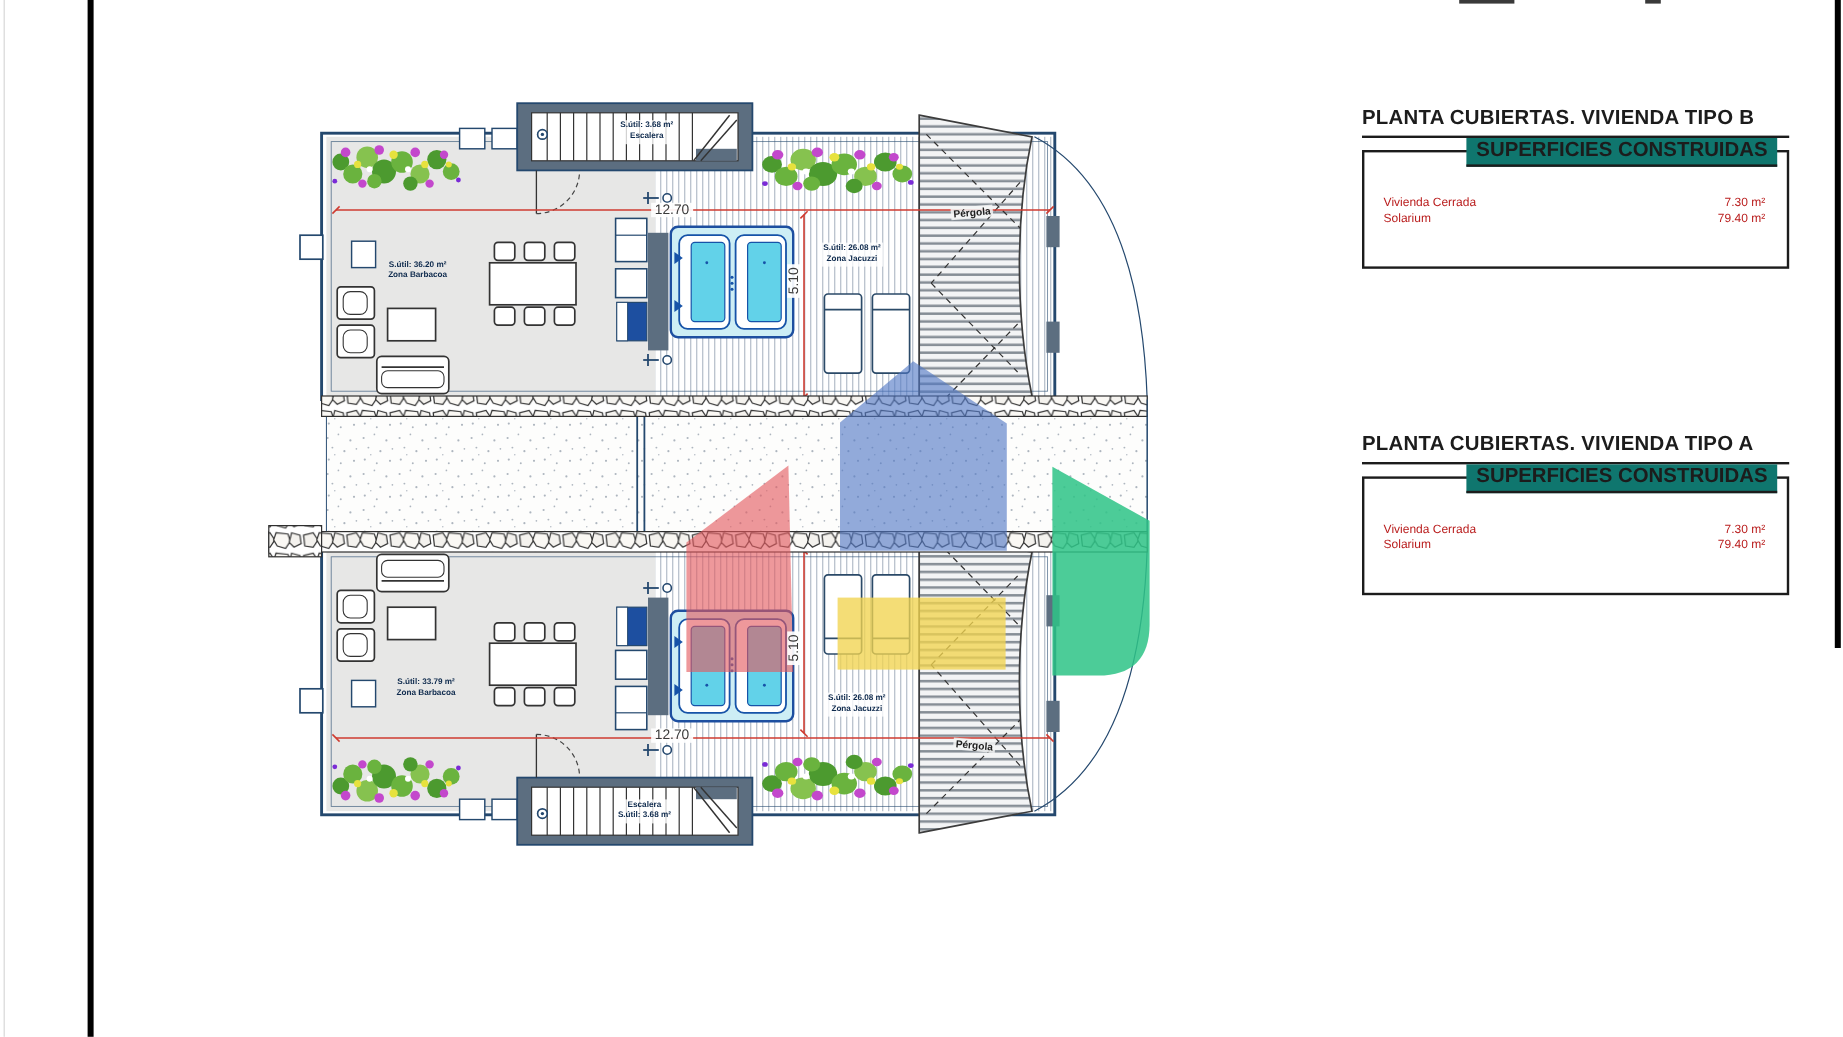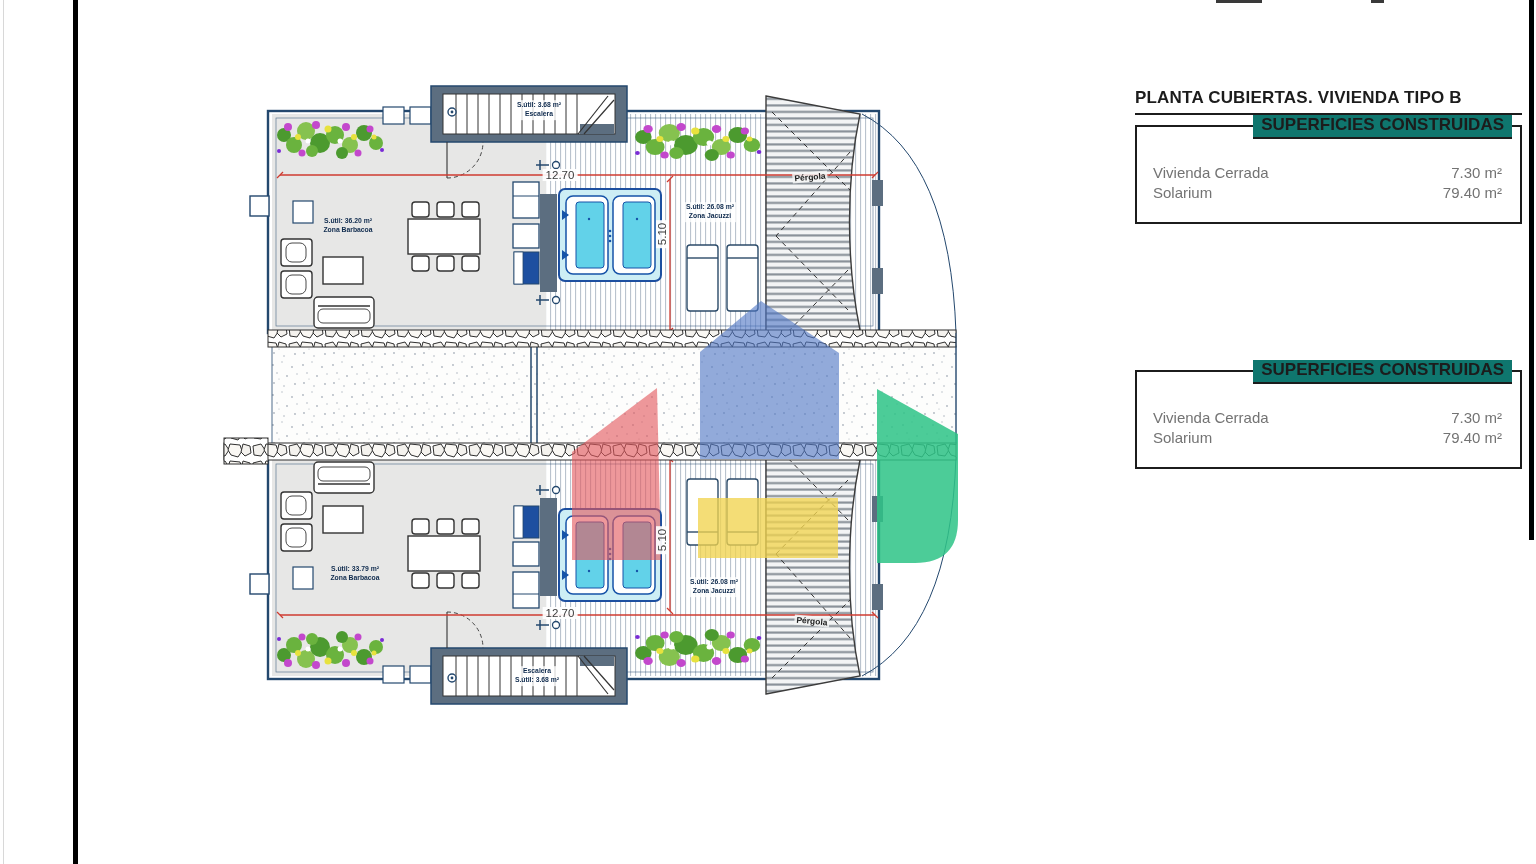--- a/index.html
+++ b/index.html
@@ -21,30 +21,30 @@
   .dim{position:absolute;transform:translate(-50%,-50%);font-size:11.5px;
        font-weight:400;color:#3b3b3b;background:rgba(255,255,255,.92);
        padding:0 3px;z-index:5;white-space:nowrap;}
   .dim.rot{transform:translate(-50%,-50%) rotate(-90deg);}
   .perg{position:absolute;transform:translate(-50%,-50%) rotate(-5deg);
         font-size:8.5px;font-weight:700;color:#1d1d1d;
         background:rgba(243,244,245,.85);padding:0 2px;z-index:5;}
   .perg.b{transform:translate(-50%,-50%) rotate(5deg);}
 
   
-  .panel{position:absolute;left:1135px;width:387px;z-index:6;}
+  .panel{position:absolute;left:1135px;width:356px;z-index:6;}
   .panel-title{font-size:17px;font-weight:700;color:#1c1c1c;letter-spacing:.2px;
                padding-bottom:5px;border-bottom:2.5px solid #1c1c1c;white-space:nowrap;}
   .panel-box{margin-top:10px;border:2px solid #1c1c1c;height:95px;position:relative;}
   .panel-sub{position:absolute;top:-12px;right:8px;background:#0f766e;
              padding:0 8px 2px 8px;font-size:17px;font-weight:700;color:#1c1c1c;
              border-bottom:2.5px solid #1c1c1c;white-space:nowrap;}
   .panel-rows{margin-top:36px;padding:0 18px 0 16px;}
-  .prow{display:flex;justify-content:space-between;font-size:15px;
-        color:#737373;line-height:1.32;}
+  .prow{display:flex;justify-content:space-between;font-size:10px;
+        color:#b91c1c;line-height:1.32;}
 </style>
 </head>
 <body>
 
 <div class="stage">
 
   <svg class="planSvg" width="1536" height="864" viewBox="0 0 1536 864">
     <defs>
 
       <pattern id="vh" width="5" height="10" patternUnits="userSpaceOnUse">
@@ -292,20 +292,21 @@
         </div>
         <div class="prow">
           <span>Solarium</span>
           <span>79.40 m²</span>
         </div>
       </div>
     </div>
   </div>
 
   <div class="panel" style="top:360px;">
+    <div class="panel-title">PLANTA CUBIERTAS. VIVIENDA TIPO A</div>
     <div class="panel-box">
       <div class="panel-sub">SUPERFICIES CONSTRUIDAS</div>
       <div class="panel-rows">
         <div class="prow">
           <span>Vivienda Cerrada</span>
           <span>7.30 m²</span>
         </div>
         <div class="prow">
           <span>Solarium</span>
           <span>79.40 m²</span>

